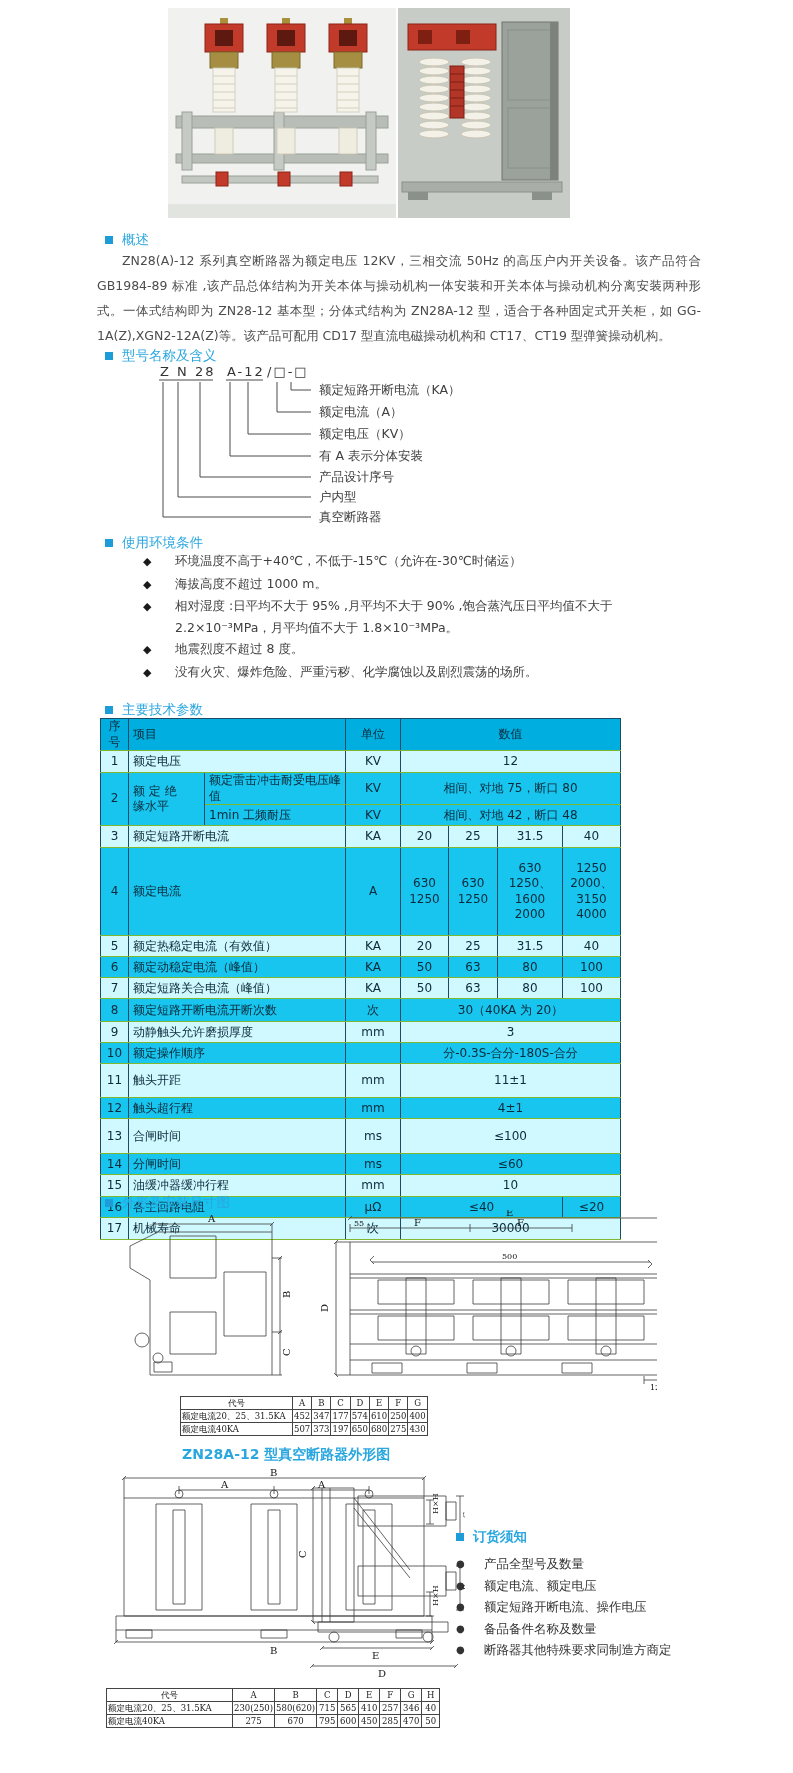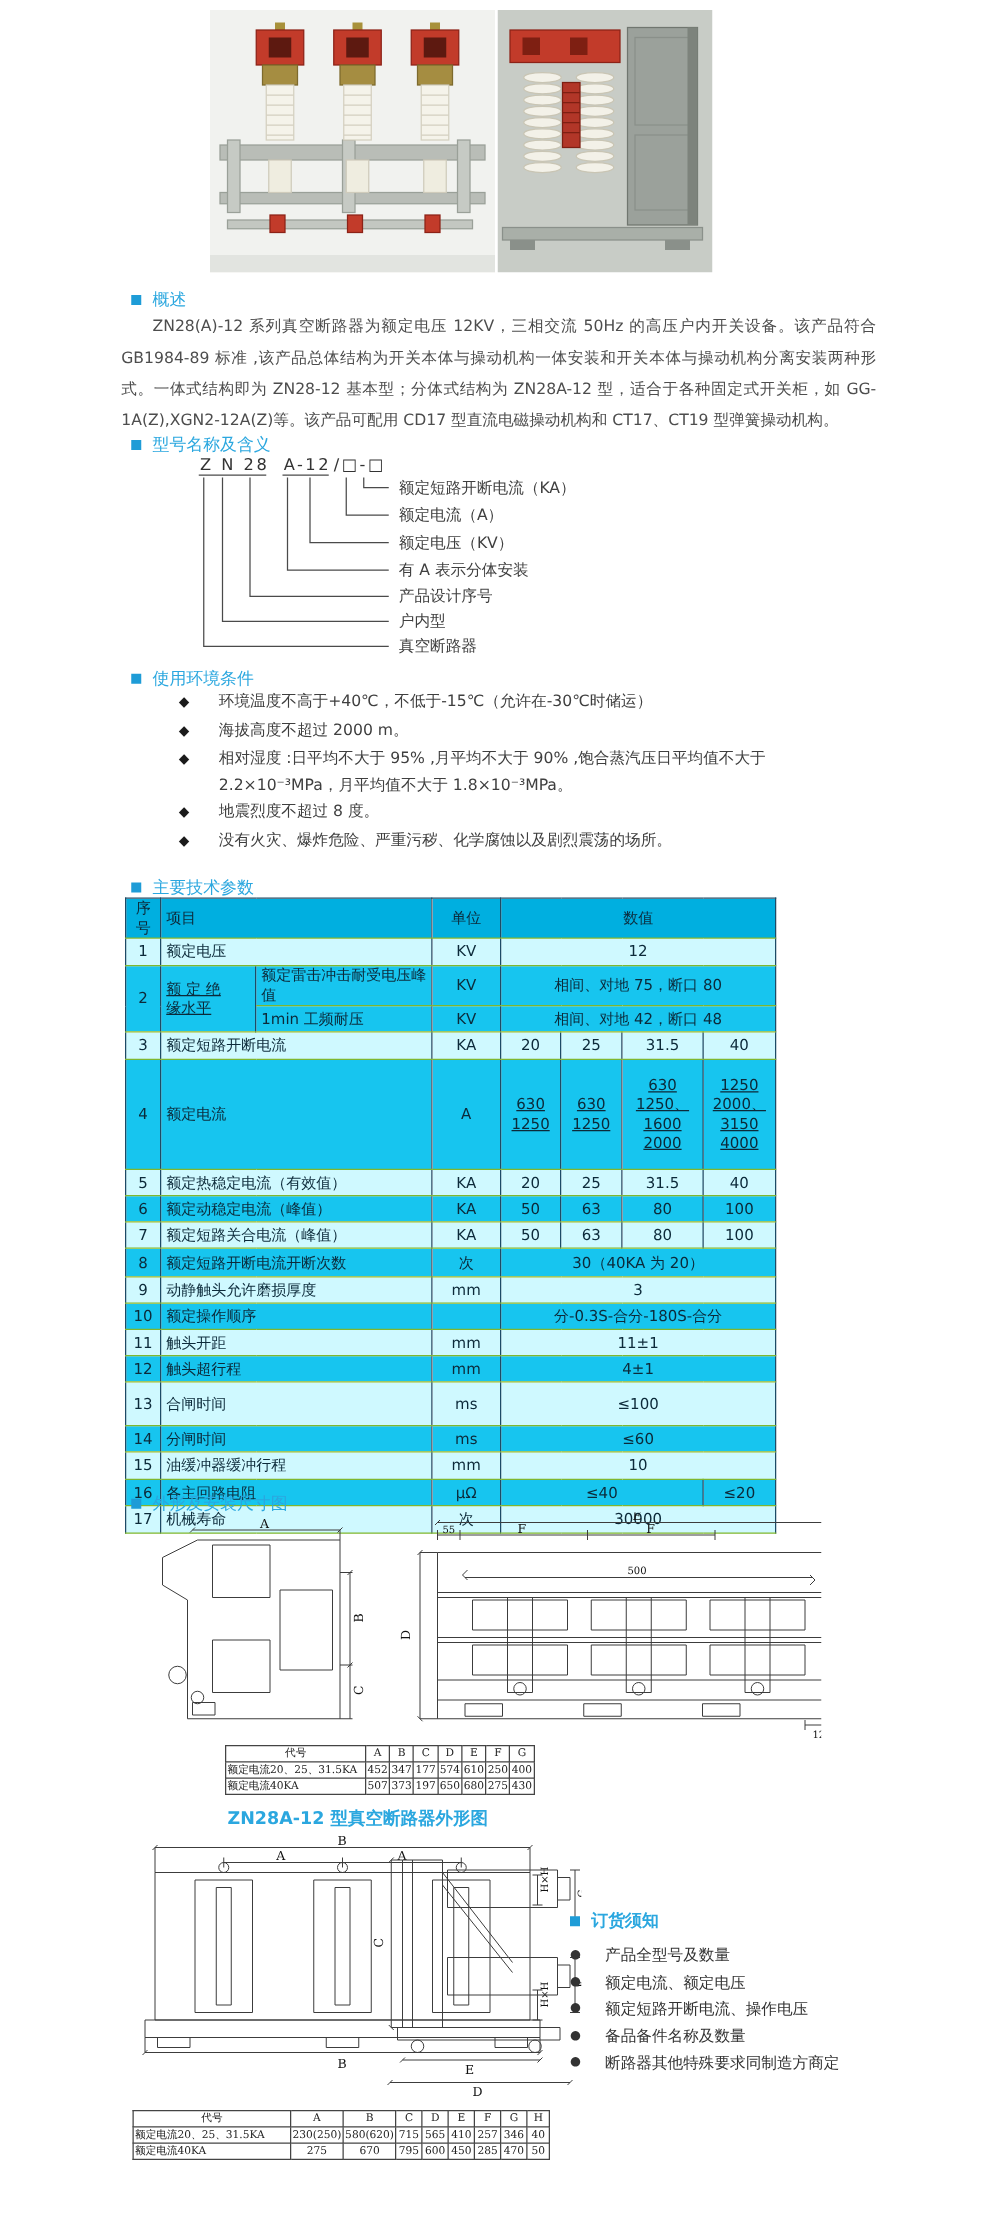--- a/index.html
+++ b/index.html
@@ -20,21 +20,21 @@
   .env .tx{flex:1;}
   
   .ptable{position:absolute;left:100px;top:718px;border-collapse:collapse;table-layout:fixed;
           width:520px;font-size:12px;color:#0c2a3a;}
   .ptable td{border:1px solid #1d4b66;border-bottom:1px solid #7fb72e;padding:0 4px;
              text-align:center;vertical-align:middle;line-height:1.3;overflow:hidden;}
   .ptable tr.deep{background:#17C5EF;}
   .ptable tr.pale{background:#CFF9FF;}
   .ptable tr.head{background:#00AFE0;}
   .ptable .l{text-align:left;}
-  .pre{white-space:pre-line;text-decoration:underline;}
+  .pre{white-space:pre-line;}
   
   .dim{position:absolute;border-collapse:collapse;background:#fff;font-size:8.5px;color:#222;
        font-family:"DejaVu Serif",serif;}
   .dim td{border:1px solid #444;padding:0 1px;text-align:center;line-height:12px;}
   .dim .l{text-align:left;}
   #dim1{left:180px;top:1396px;}
   #dim2{left:106px;top:1688px;}
   
   .caption{position:absolute;color:#2BA7DF;font-size:14px;font-weight:bold;}
   
@@ -172,21 +172,21 @@
     <span class="sq"></span>
     <span class="t">使用环境条件</span>
   </div>
   <div class="env">
     <div class="item">
         <span class="b">◆</span>
         <span class="tx">环境温度不高于+40℃，不低于-15℃（允许在-30℃时储运）</span>
       </div>
     <div class="item">
         <span class="b">◆</span>
-        <span class="tx">海拔高度不超过 2000 m。</span>
+        <span class="tx">海拔高度不超过 1000 m。</span>
       </div>
     <div class="item">
         <span class="b">◆</span>
         <span class="tx">相对湿度 :日平均不大于 95% ,月平均不大于 90% ,饱合蒸汽压日平均值不大于 2.2×10⁻³MPa，月平均值不大于 1.8×10⁻³MPa。</span>
       </div>
     <div class="item">
         <span class="b">◆</span>
         <span class="tx">地震烈度不超过 8 度。</span>
       </div>
     <div class="item">
@@ -299,21 +299,21 @@
       <td class="l" colspan="2">动静触头允许磨损厚度</td>
       <td>mm</td>
       <td colspan="4">3</td>
     </tr>
     <tr class="deep" style="height:21px">
       <td>10</td>
       <td class="l" colspan="2">额定操作顺序</td>
       <td></td>
       <td colspan="4">分-0.3S-合分-180S-合分</td>
     </tr>
-    <tr class="pale" style="height:21px">
+    <tr class="pale" style="height:34px">
       <td>11</td>
       <td class="l" colspan="2">触头开距</td>
       <td>mm</td>
       <td colspan="4">11±1</td>
     </tr>
     <tr class="deep" style="height:21px">
       <td>12</td>
       <td class="l" colspan="2">触头超行程</td>
       <td>mm</td>
       <td colspan="4">4±1</td>

